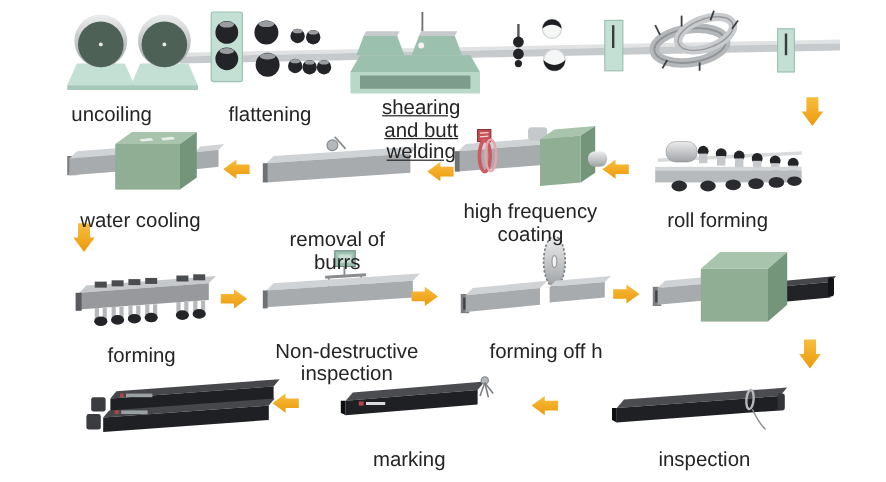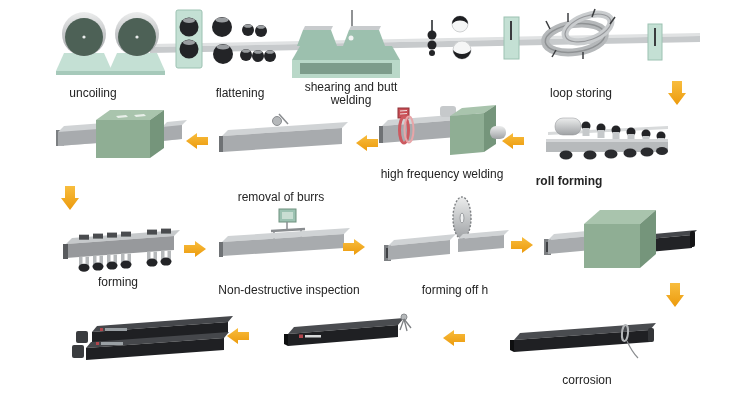--- a/index.html
+++ b/index.html
@@ -6,36 +6,36 @@
   .canvas{
     position:relative;
     width:738px;height:402px;
     background:#ffffff;
     overflow:hidden;
     font-family:"Liberation Sans",sans-serif;
   }
   .art{position:absolute;left:0;top:0;}
   .lbl{
     position:absolute;
-    font-size:12px;
+    font-size:17px;
     line-height:1.1;
     color:#242424;
     text-align:center;
     font-family:"Liberation Sans",sans-serif;
   }
   #lbl-uncoiling{left:38px;top:87px;width:110px;}
-  #lbl-flattening{left:185px;top:87px;width:110px;}
-  #lbl-shearing{left:303px;top:81px;width:96px;}
+  #lbl-flattening{left:170px;top:87px;width:110px;}
+  #lbl-shearing{left:303px;top:81px;width:96px;text-decoration:underline;}
   #lbl-circle-shearing{left:415px;top:87px;width:110px;}
   #lbl-loop-storing{left:526px;top:87px;width:110px;}
-  #lbl-roll-forming{left:514px;top:175px;width:110px;font-weight:bold;}
+  #lbl-roll-forming{left:543px;top:175px;width:110px;}
   #lbl-hfw{left:368px;top:168px;width:148px;}
   #lbl-removal{left:226px;top:175px;width:110px;margin-top:16px;}
   #lbl-water-cooling{left:62px;top:175px;width:110px;}
-  #lbl-forming{left:63px;top:276px;width:110px;}
+  #lbl-forming{left:63px;top:288px;width:110px;}
   #lbl-ndi{left:204px;top:284px;width:170px;}
   #lbl-cutting{left:400px;top:284px;width:110px;}
   #lbl-coating{left:568px;top:280px;width:104px;}
   #lbl-inspection{left:532px;top:374px;width:110px;}
   #lbl-marking{left:286px;top:374px;width:110px;}
   #lbl-packing{left:80px;top:374px;width:160px;}
 </style>
 </head>
 <body>
 
@@ -328,22 +328,23 @@
     <use href="#arrowR" x="511" y="237"></use>
     <use href="#arrowD" x="666" y="283"></use>
     <use href="#arrowL" x="443" y="330"></use>
     <use href="#arrowL" x="227" y="328"></use>
   </g>
 </svg>
 
 <div class="lbl" id="lbl-uncoiling">uncoiling</div>
 <div class="lbl" id="lbl-flattening">flattening</div>
 <div class="lbl" id="lbl-shearing">shearing and butt welding</div>
-<div class="lbl" id="lbl-loop-storing">loop storing</div>
 <div class="lbl" id="lbl-roll-forming">roll forming</div>
-<div class="lbl" id="lbl-hfw">high frequency welding</div>
+<div class="lbl" id="lbl-hfw">high frequency coating</div>
 <div class="lbl" id="lbl-removal">removal of burrs</div>
+<div class="lbl" id="lbl-water-cooling">water cooling</div>
 <div class="lbl" id="lbl-forming">forming</div>
 <div class="lbl" id="lbl-ndi">Non-destructive inspection</div>
 <div class="lbl" id="lbl-cutting">forming off h</div>
-<div class="lbl" id="lbl-inspection">corrosion</div>
+<div class="lbl" id="lbl-inspection">inspection</div>
+<div class="lbl" id="lbl-marking">marking</div>
 
 </div>
 
 </body></html>

